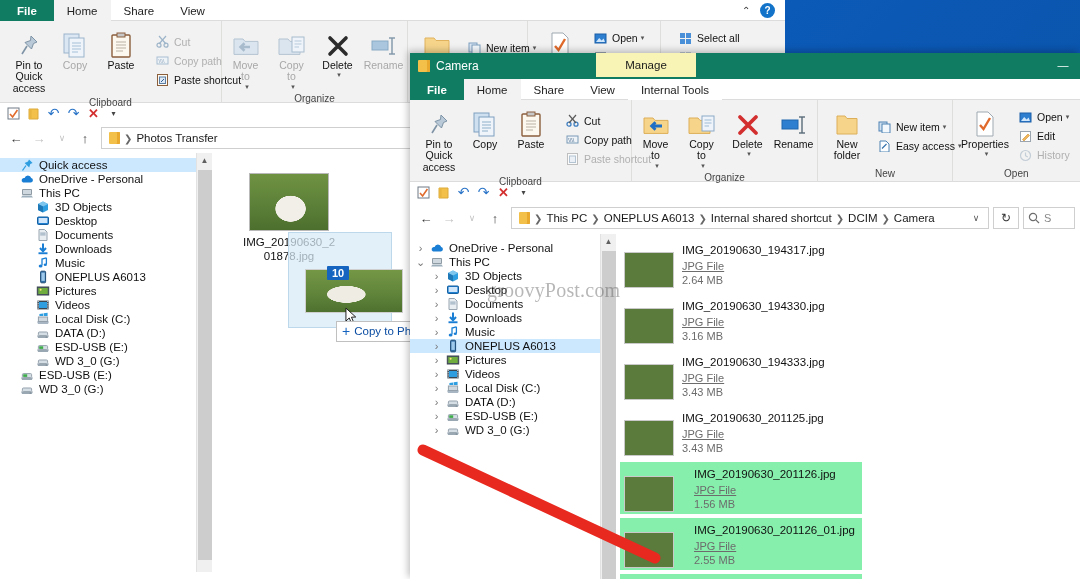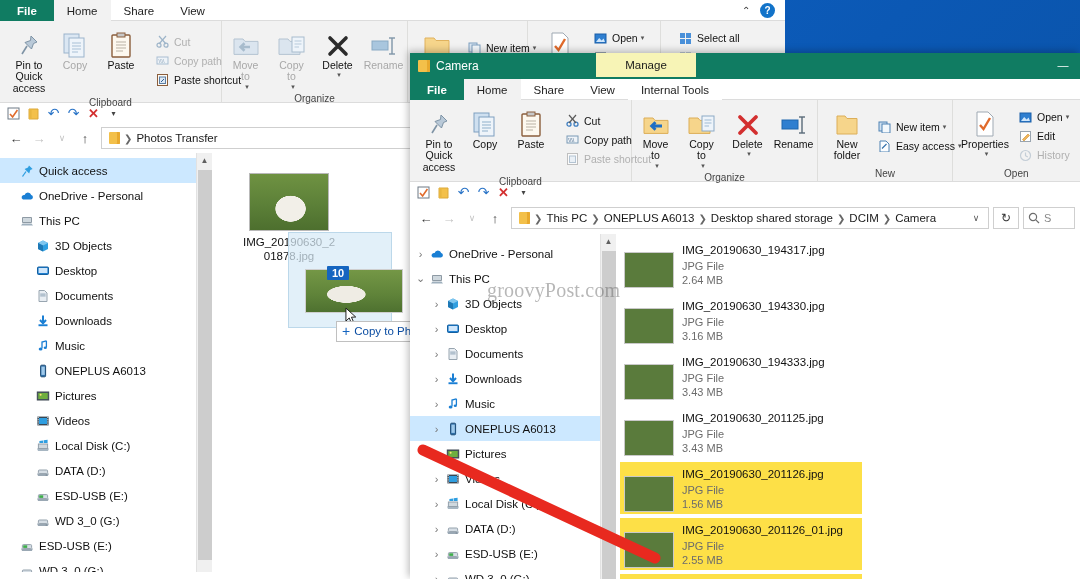--- a/index.html
+++ b/index.html
@@ -68,40 +68,40 @@
   .crumb-dd { width:16px; text-align:center; color:#555; font-size:9px; }
   .refreshbtn { width:26px;height:22px; border:1px solid #cfcfcf; margin-left:3px; display:flex;align-items:center;justify-content:center;
                 background:#fff; font-size:12px; color:#333;}
   .searchbox { height:22px; border:1px solid #cfcfcf; margin-left:3px; display:flex; align-items:center; padding:0 4px;
                background:#fff; font-size:11px; color:#888; gap:4px; }
 
   
   .exbody { display:flex; position:relative; background:#fff; }
   .navpane { position:relative; background:#fff; overflow:hidden; }
   .navlist { padding-top:5px; }
-  .navitem { height:25px; display:flex; align-items:center; font-size:11.5px; color:#111; white-space:nowrap; }
+  .navitem { height:14px; display:flex; align-items:center; font-size:11.5px; color:#111; white-space:nowrap; }
   .navitem.sel { background:#cce8ff; }
   .navitem .chev { width:13px; text-align:center; color:#767676; font-size:8px; }
   .navitem .nicon { width:19px; display:flex; align-items:center; justify-content:center; }
   .vscroll { width:16px; background:#f0f0f0; border-left:1px solid #e2e2e2; position:relative; }
   .vscroll .arrowup { height:15px; display:flex;align-items:center;justify-content:center; font-size:8px;color:#606060;}
   .vscroll .thumb { position:absolute; left:1px; width:14px; background:#cdcdcd; }
 
   
   .content { flex:1; position:relative; background:#fff; overflow:hidden; }
 
   
   .tiles { display:flex; flex-wrap:wrap; padding:4px 0 0 4px; }
   .tile { width:242px; height:52px; display:flex; align-items:flex-end; padding:2px 4px; margin:0 4px 4px 0;}
-  .tile.sel { background:#fde047; }
+  .tile.sel { background:#86efac;gap:12px; }
   .tile .thumb { width:50px; height:36px; flex:none; margin-right:8px; border:1px solid #c9c9c9; background:#5a7b3c;
                  background-size:cover; position:relative; overflow:hidden;}
   .tile .meta { display:flex; flex-direction:column; justify-content:center; line-height:1.33; }
   .tile .fname { font-size:11.5px; color:#111; }
-  .tile .ftype { font-size:11px; color:#6c6c6c; }
+  .tile .ftype { font-size:11px; color:#6c6c6c;text-decoration:underline; }
   .tile .fsize { font-size:11px; color:#6c6c6c; }
 
   
   .ph-dog { background: radial-gradient(ellipse at 52% 62%, #f2efe8 0 26%, rgba(242,239,232,0) 27%),
                         linear-gradient(180deg,#6f9242 0%,#5c8038 55%,#4d6f2e 100%); }
   .ph-dog2 { background: radial-gradient(ellipse at 42% 58%, #efece4 0 24%, rgba(239,236,228,0) 25%),
                          linear-gradient(180deg,#749746 0%,#5f8339 60%,#4e7130 100%); }
   .ph-land { background: linear-gradient(180deg,#9fb0bd 0%,#8fa4b4 36%,#3f5b2f 37%,#2e4a24 100%); }
 
   
@@ -916,21 +916,21 @@
     <div class="navbtn dim">→</div>
     <div class="navbtn dim" style="font-size:9px;">∨</div>
     <div class="navbtn">↑</div>
     <div class="crumbbox" style="margin-left:4px; max-width:510px;">
       <span class="crumb-folder"></span>
       <span class="crumbsep">❯</span>
       <span class="crumb">This PC</span>
       <span class="crumbsep">❯</span>
       <span class="crumb">ONEPLUS A6013</span>
       <span class="crumbsep">❯</span>
-      <span class="crumb">Desktop shared storage</span>
+      <span class="crumb">Internal shared shortcut</span>
       <span class="crumbsep">❯</span>
       <span class="crumb">DCIM</span>
       <span class="crumbsep">❯</span>
       <span class="crumb">Camera</span>
       <span style="flex:1"></span>
       <span class="crumb-dd">∨</span>
     </div>
     <div class="refreshbtn">↻</div>
     <div class="searchbox" style="width:52px;">
       <svg width="12" height="12" viewBox="0 0 12 12">

